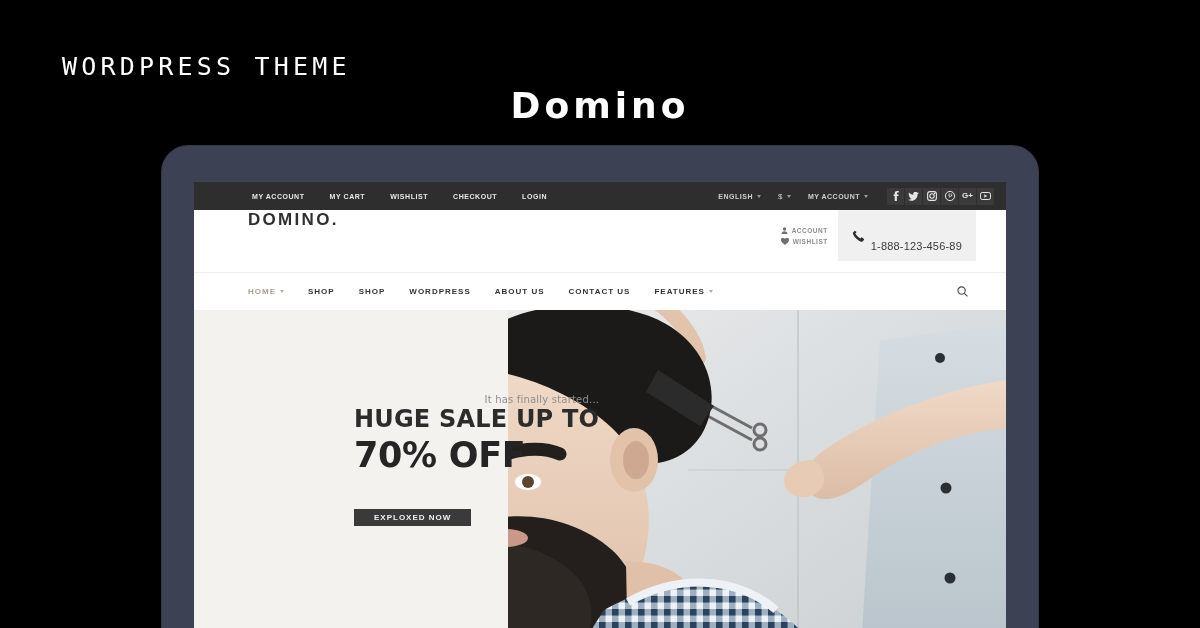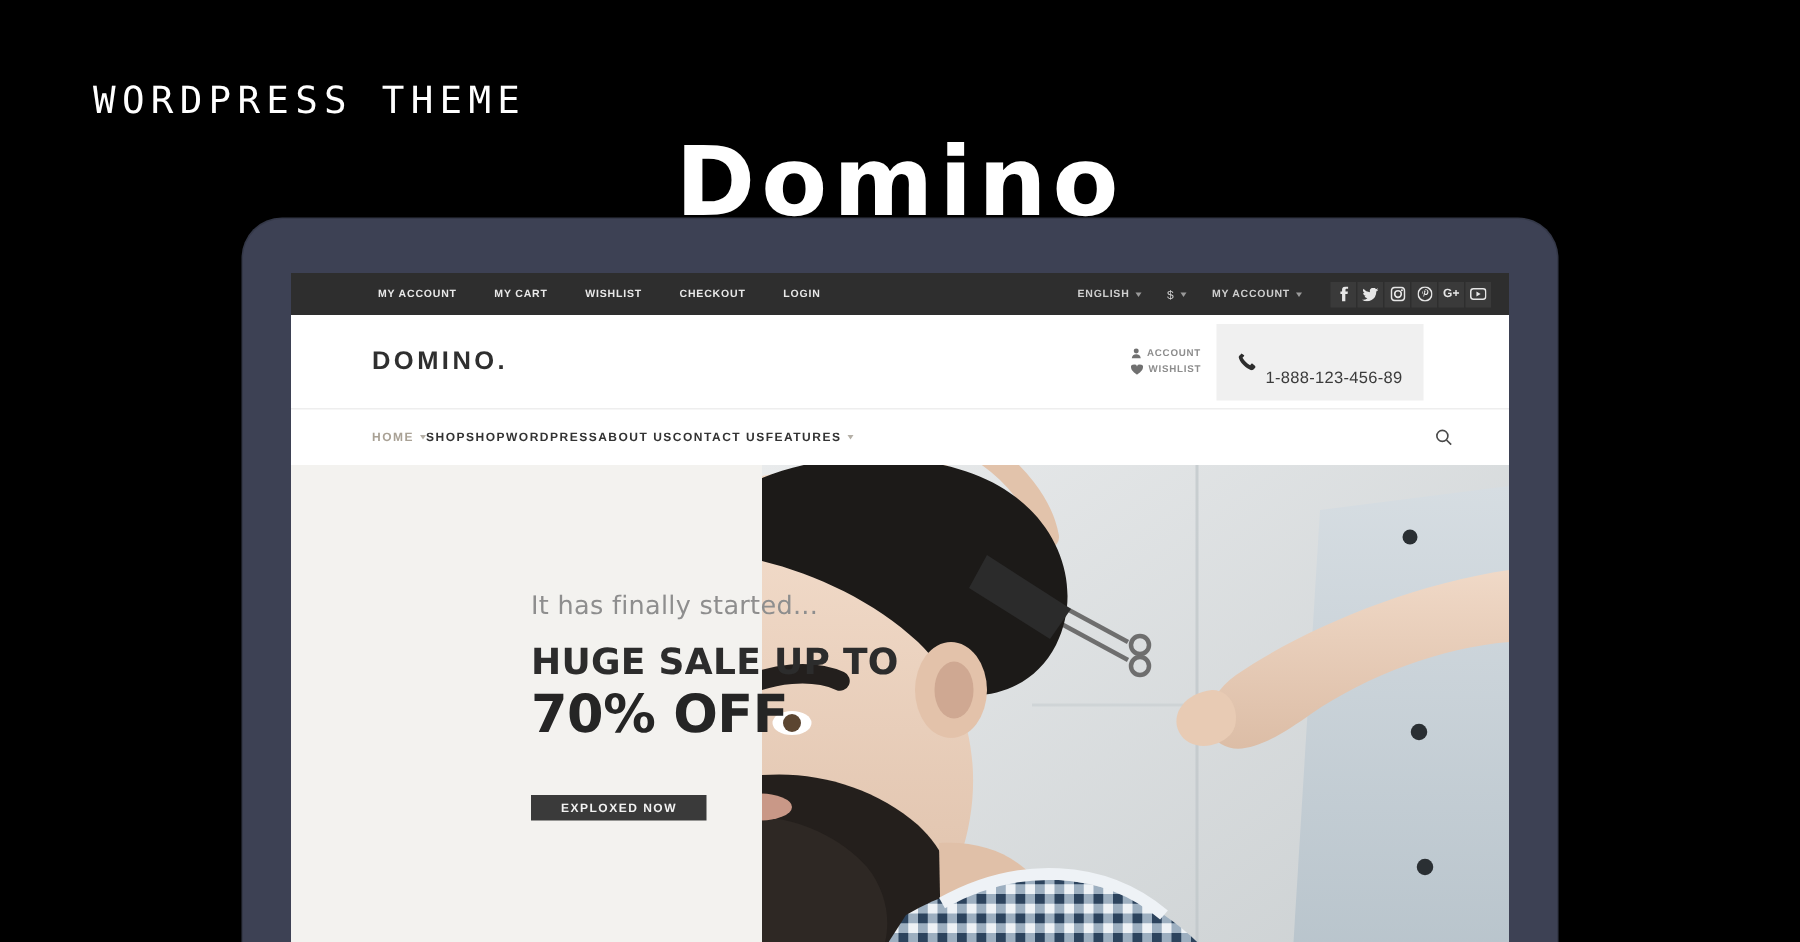--- a/index.html
+++ b/index.html
@@ -17,21 +17,21 @@
     font-size:25px; font-weight:400; letter-spacing:4.2px;
     white-space:nowrap;
   }
   .promo-left  { left:62px; }
   .promo-right { right:66px; }
 
   .promo-title {
     position:absolute; top:85px; left:0; width:1200px;
     text-align:center; color:#fff;
     font-family:"DejaVu Sans", sans-serif;
-    font-size:64px; font-weight:bold; letter-spacing:4px;
+    font-size:36px; font-weight:bold; letter-spacing:4px;
   }
 
   
   .device {
     position:absolute; left:162px; top:146px;
     width:876px; height:520px;
     background:#3d4154;
     border-radius:26px 26px 16px 16px;
     padding:36px 32px 0 32px;
     box-shadow:0 0 0 1px #343848;
@@ -70,21 +70,21 @@
   .soc {
     width:17px;height:17px;background:#3a3a3a;
     display:flex;align-items:center;justify-content:center;
     color:#e6e6e6;font-size:8px;font-weight:bold;line-height:1;
   }
   .soc svg { display:block; }
 
   
   .site-header {
     height:62px; background:#fff;
-    display:flex; align-items:center; padding:0 57px 0 54px;
+    display:flex; align-items:flex-start; padding:0 30px 0 54px;
   }
   .logo {
     font-size:17px; font-weight:bold; color:#2f2f2f;
     letter-spacing:2.3px; font-family:"Liberation Sans", sans-serif;
   }
   .header-right { margin-left:auto; display:flex; align-items:center; gap:10px; }
   .acct-block { display:flex; flex-direction:column; gap:4px; }
   .acct-row {
     display:flex; align-items:center; gap:4px;
     color:#8d8d8d; font-size:6.5px; letter-spacing:.5px; font-weight:600;
@@ -94,42 +94,42 @@
     background:#f0f0f0; padding:9px 14px;
     display:flex; align-items:center; gap:7px;
   }
   .phone-num { font-size:11px; color:#3b3b3b; letter-spacing:.2px;margin-top:21px; }
 
   
   .navbar {
     height:38px; background:#fff; border-top:1px solid #eee;
     display:flex; align-items:center; padding:0 38px 0 54px;
   }
-  .nav-items { display:flex; align-items:center; }
+  .nav-items { display:flex; align-items:center; gap:24px; }
   .nav-item {
     display:flex; align-items:center; gap:4px;
     font-size:8px; font-weight:bold; color:#333;
     letter-spacing:1px; white-space:nowrap;
   }
   .nav-item.active { color:#a9a195; }
   .nav-item .caret { border-top-color:#b5b0a7; }
   .search-btn { margin-left:auto; color:#4a4a4a; display:flex; }
 
   
   .hero { position:relative; height:356px; background:#f3f2ef; overflow:hidden; }
   .hero-photo {
     position:absolute; right:0; top:0; width:498px; height:356px; overflow:hidden;
     background:#cfd2d3;
   }
   .hero-copy {
     position:absolute; left:160px; top:84px; z-index:4;
   }
   .hero-kicker {
-    font-size:17px; color:#8e8e8e; margin-bottom:13px;
-    font-family:"DejaVu Sans", sans-serif; letter-spacing:.2px;
+    font-size:10px; color:#8e8e8e; 
+    font-family:"DejaVu Sans", sans-serif; letter-spacing:.2px;text-align:right;
   }
   .hero-h1 {
     font-size:24px; font-weight:bold; color:#2c2c2c;
     letter-spacing:.2px; margin-bottom:4px;
     font-family:"DejaVu Sans", sans-serif;
   }
   .hero-h2 {
     font-size:35px; font-weight:bold; color:#252525;
     letter-spacing:-.3px; line-height:1.05; margin-bottom:32px;
     font-family:"DejaVu Sans", sans-serif;

